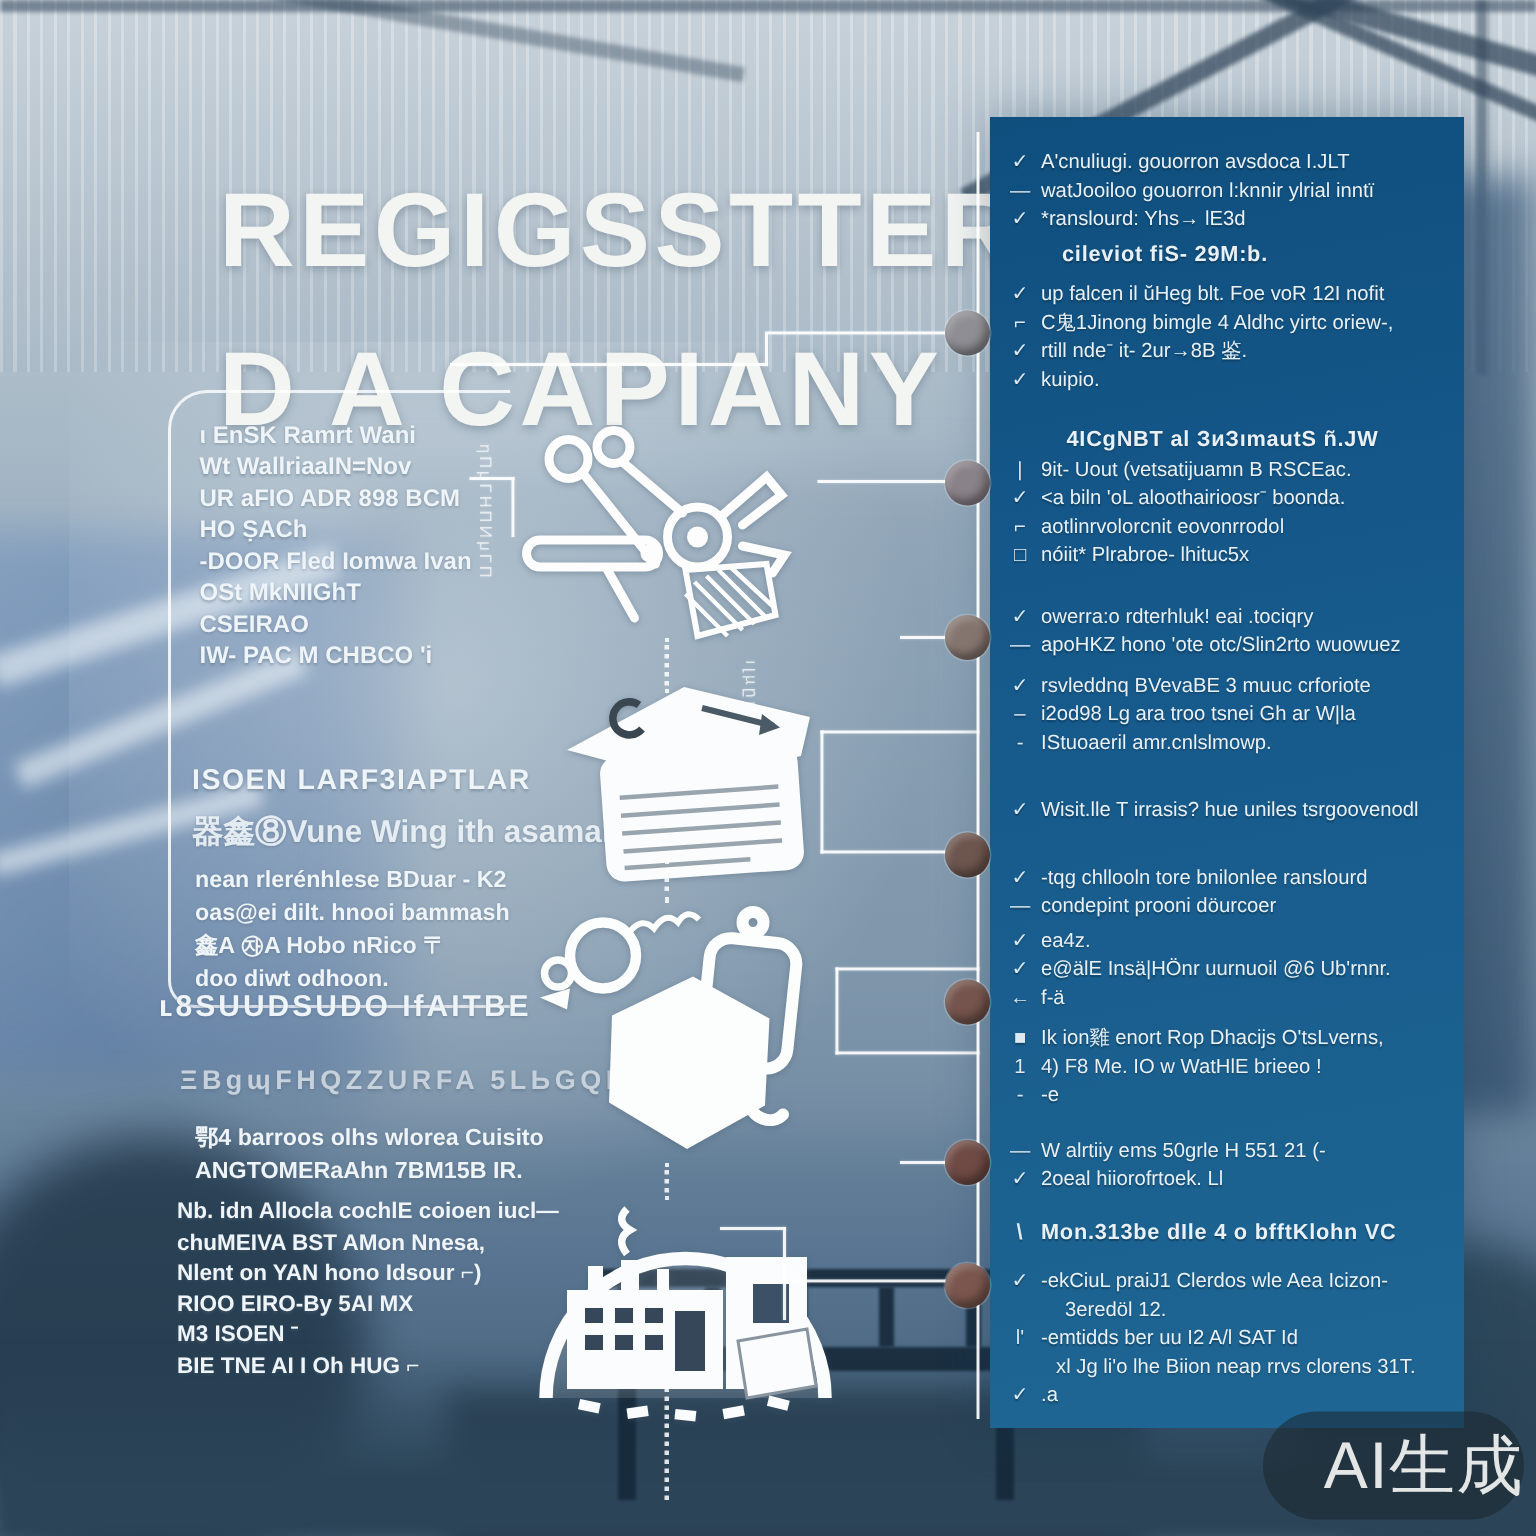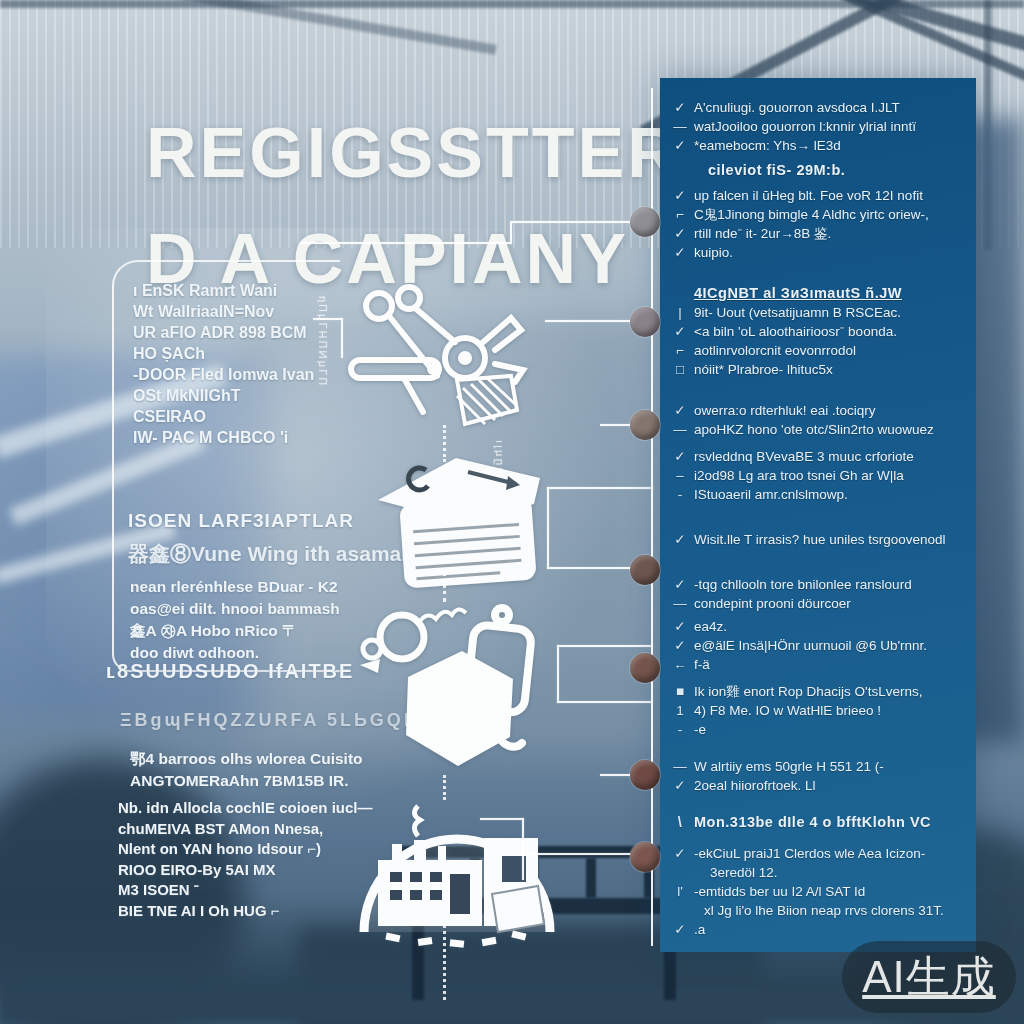--- a/index.html
+++ b/index.html
@@ -60,29 +60,29 @@
   
   #panel{left:660px;top:78px;width:316px;height:874px;
     background:linear-gradient(170deg,#0f4f7e 0%,#16598b 40%,#1b6190 75%,#1f6694 100%);
     box-shadow:0 0 30px rgba(20,60,90,.35);}
   .panel-edge{left:651px;top:88px;width:2px;height:858px;background:rgba(255,255,255,.92);}
   .checklist{left:672px;top:86px;width:296px;padding-top:12px;}
   .row{display:flex;gap:6px;font-size:13.5px;line-height:19px;color:#e9f1f7;white-space:nowrap;
     overflow:hidden;text-shadow:0 1px 1px rgba(10,40,60,.5);}
   .row .g{width:16px;flex:none;text-align:center;opacity:.95;}
   .row.b{font-weight:800;font-size:14.5px;letter-spacing:.5px;}
-  .row.u .t{text-decoration:underline;}
+  .row.u .t{margin-left:17px;}
   .dot{position:absolute;width:30px;height:30px;border-radius:50%;left:630px;
     box-shadow:inset -3px -4px 6px rgba(0,0,0,.38),inset 2px 3px 5px rgba(255,255,255,.22),0 0 0 1px rgba(255,255,255,.2);}
   
   .icon{position:absolute;filter:drop-shadow(0 1px 2px rgba(70,90,110,.4));}
   
   #watermark{left:842px;top:941px;width:174px;height:72px;border-radius:40px;
-    background:rgba(28,38,46,.55);display:flex;align-items:center;justify-content:center;
-    font-size:44px;color:#e3e6e5;letter-spacing:1px;text-decoration:underline;}
+    background:rgba(28,38,46,.55);display:flex;align-items:center;justify-content:flex-end;
+    font-size:44px;color:#e3e6e5;letter-spacing:1px;}
 </style>
 </head>
 <body>
 
 <div id="canvas">
 
   <div class="abs bg-roof"></div>
   <div class="abs beam beam1"></div>
   <div class="abs beam beam2"></div>
   <div class="abs beam beam3"></div>
@@ -272,21 +272,21 @@
   <div class="row">
         <span class="g">✓</span>
         <span class="t">A'cnuliugi. gouorron avsdoca I.JLT</span>
       </div>
       <div class="row">
         <span class="g">—</span>
         <span class="t">watJooiloo gouorron l:knnir ylrial inntï</span>
       </div>
       <div class="row">
         <span class="g">✓</span>
-        <span class="t">*eamebocm: Yhs→ lE3d</span>
+        <span class="t">*ranslourd: Yhs→ lE3d</span>
       </div>
       <div class="row b" style="margin-top: 6px; padding-left: 14px;">
         <span class="g"></span>
         <span class="t">cileviot fiS- 29M:b.</span>
       </div>
       <div class="row" style="margin-top: 6px;">
         <span class="g">✓</span>
         <span class="t">up falcen il ŭHeg blt. Foe voR 12I nofit</span>
       </div>
       <div class="row">

